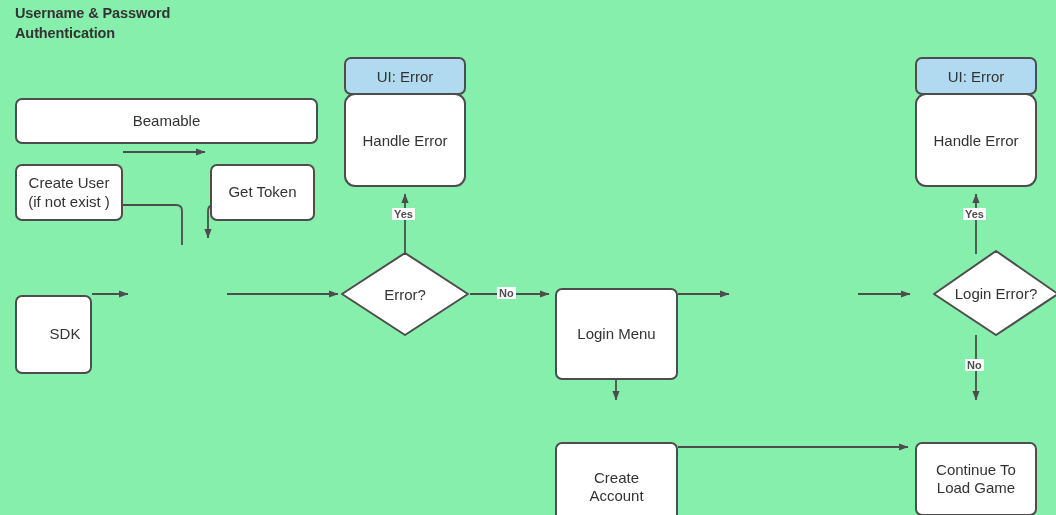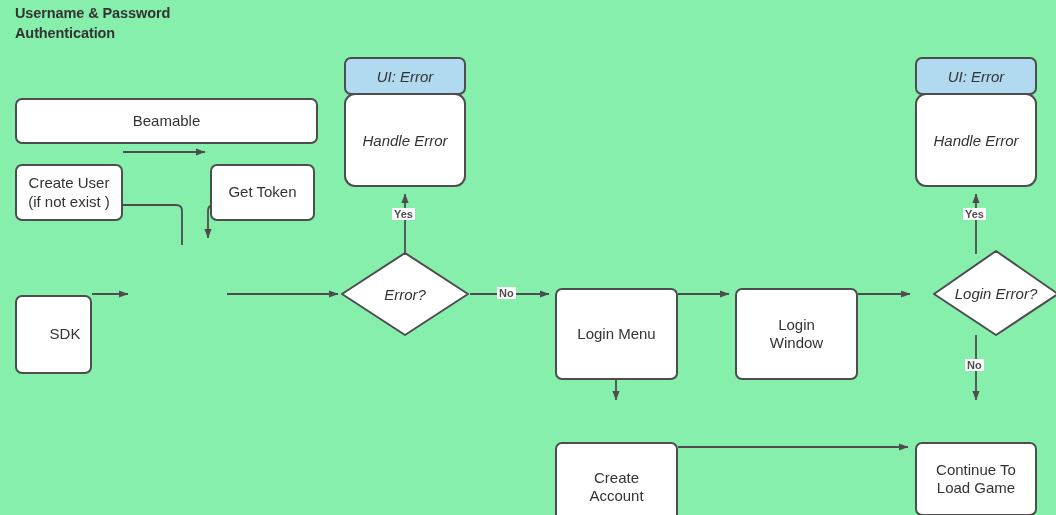--- a/index.html
+++ b/index.html
@@ -49,21 +49,20 @@
     font-weight: bold;
     color: #333333;
     line-height: 1.35;
     white-space: pre-line;
     letter-spacing: -0.1px;
     z-index: 3;
   }
   .ui-panel {
     position: absolute;
     z-index: 2;
-    font-style: italic;
   }
   .ui-panel-header {
     position: absolute;
     box-sizing: border-box;
     left: 0;
     top: 0;
     border: 2px solid #4d4d4d;
     border-radius: 7px;
     display: flex;
     align-items: center;
@@ -100,21 +99,20 @@
     left: 0;
     top: 0;
     width: 100%;
     height: 100%;
     display: flex;
     align-items: center;
     justify-content: center;
     font-size: 15px;
     color: #333333;
     text-align: center;
-    font-style: italic;
   }
   .edge-label {
     position: absolute;
     font-size: 11px;
     font-weight: bold;
     color: #4d4d4d;
     background: #ffffff;
     padding: 0 2px;
     white-space: nowrap;
     z-index: 3;
@@ -186,22 +184,20 @@
 
   <div class="diamond" style="left:340px; top:251px; width:130px; height:86px;">
     <svg width="130" height="86" viewBox="0 0 130 86" xmlns="http://www.w3.org/2000/svg">
       <polygon points="65,2 128,43 65,84 2,43" fill="#ffffff" stroke="#4d4d4d" stroke-width="2" stroke-linejoin="round"></polygon>
     </svg>
     <div class="diamond-label">Error?</div>
   </div>
 
   <div class="node" style="left:555px; top:248px; width:123px; height:92px;">Login Menu</div>
 
-  <div class="node" style="left:735px; top:248px; width:123px; height:92px;">Login
-Window</div>
 
   <div class="diamond" style="left:932px; top:249px; width:128px; height:88px;">
     <svg width="128" height="88" viewBox="0 0 128 88" xmlns="http://www.w3.org/2000/svg">
       <polygon points="64,2 126,45 64,86 2,45" fill="#ffffff" stroke="#4d4d4d" stroke-width="2" stroke-linejoin="round"></polygon>
     </svg>
     <div class="diamond-label">Login Error?</div>
   </div>
 
   <div class="node" style="left:555px; top:402px; width:123px; height:90px;">Create
 Account</div>

